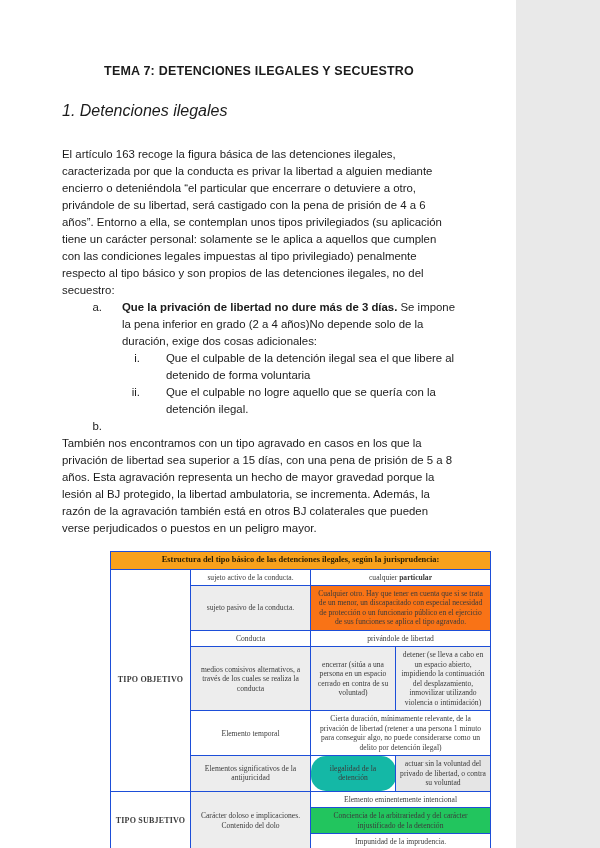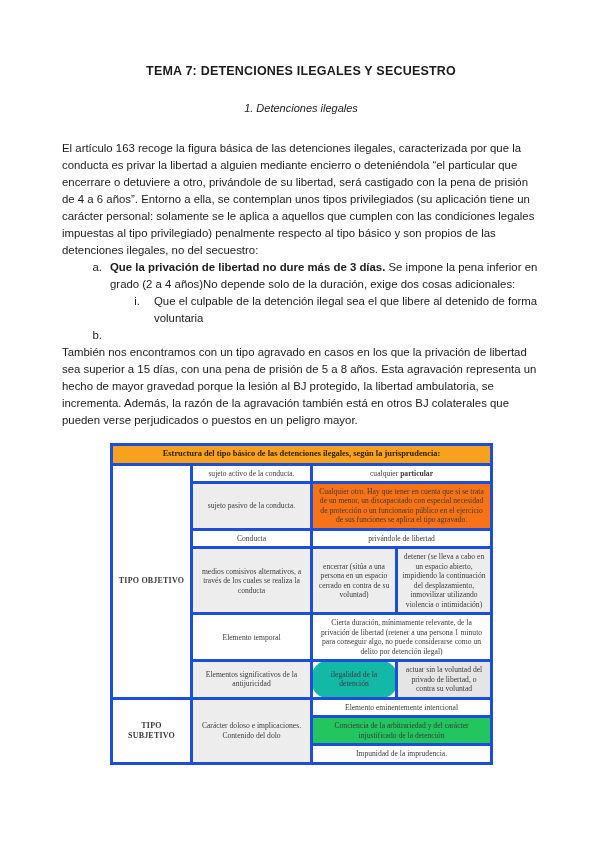--- a/index.html
+++ b/index.html
@@ -1,35 +1,34 @@
 <!DOCTYPE html>
 <html lang="es"><head>
 <meta charset="utf-8">
 <style>
   html,body{margin:0;padding:0;background:#e9e9e9;}
   .page{
     position:relative;
-    width:600px;height:848px;
+    width:516px;height:848px;
     background:#ffffff;
     box-sizing:border-box;
     padding:64px 60px 0 62px;
     font-family:"Liberation Sans","DejaVu Sans",sans-serif;
     color:#1b1b1b;
     overflow:hidden;
   }
   .title{
     text-align:center;
     font-size:12.5px;
     font-weight:bold;
     letter-spacing:.2px;
     margin:0 0 0 0;
   }
   .subtitle{
-    text-align:center;
-    font-size:11px;
+    font-size:16px;
     font-style:italic;
     font-weight:normal;
     margin:24px 0 0 0;
   }
   .bodytext{
     font-size:11.4px;
     line-height:17px;
   }
   .para{margin:26px 0 0 0;}
   .para.p2{margin:0;}
@@ -37,35 +36,35 @@
   .list-item .marker{
     flex:0 0 auto;
     width:22px;
     text-align:right;
     padding-right:8px;
     box-sizing:content-box;
   }
   .lvl1{padding-left:18px;}
   .lvl2{padding-left:52px;}
   .lvl2 .marker{width:26px;padding-right:14px;}
-  .li-text{flex:1;}
+  .li-text{flex:1;margin-left:12px;}
   b{font-weight:bold;}
 
   table.jur{
     border-collapse:collapse;
     table-layout:fixed;
     width:380px;
     margin:14px 0 0 48px;
     font-family:"Liberation Serif","DejaVu Serif",serif;
     font-size:7.6px;
     line-height:1.25;
     color:#3b3b3b;
   }
   table.jur td{
-    border:3px solid #1d4ed8;
+    border:1px solid #1d4ed8;
     padding:3px 4px;
     text-align:center;
     vertical-align:middle;
     word-wrap:break-word;
   }
   td.t-head{
     font-weight:bold;
     font-size:8.4px;
     padding:3px 2px;
     color:#2e2000;
@@ -98,20 +97,24 @@
     <div class="list-item lvl1">
       <span class="marker">a.</span>
       <span class="li-text"><b>Que la privación de libertad no dure más de 3 días.</b><span> Se impone la pena inferior en grado (2 a 4 años)No depende solo de la duración, exige dos cosas adicionales:</span></span>
     </div>
 
     <div class="list-item lvl2">
       <span class="marker">i.</span>
       <span class="li-text">Que el culpable de la detención ilegal sea el que libere al detenido de forma voluntaria</span>
     </div>
 
+    <div class="list-item lvl2">
+      <span class="marker">ii.</span>
+      <span class="li-text">Que el culpable no logre aquello que se quería con la detención ilegal.</span>
+    </div>
 
     <div class="list-item lvl1">
       <span class="marker">b.</span>
     </div>
 
     <p class="para p2">También nos encontramos con un tipo agravado en casos en los que la privación de libertad sea superior a 15 días, con una pena de prisión de 5 a 8 años. Esta agravación representa un hecho de mayor gravedad porque la lesión al BJ protegido, la libertad ambulatoria, se incrementa. Además, la razón de la agravación también está en otros BJ colaterales que pueden verse perjudicados o puestos en un peligro mayor.</p>
   </div>
 
   <table class="jur">
     <colgroup>

